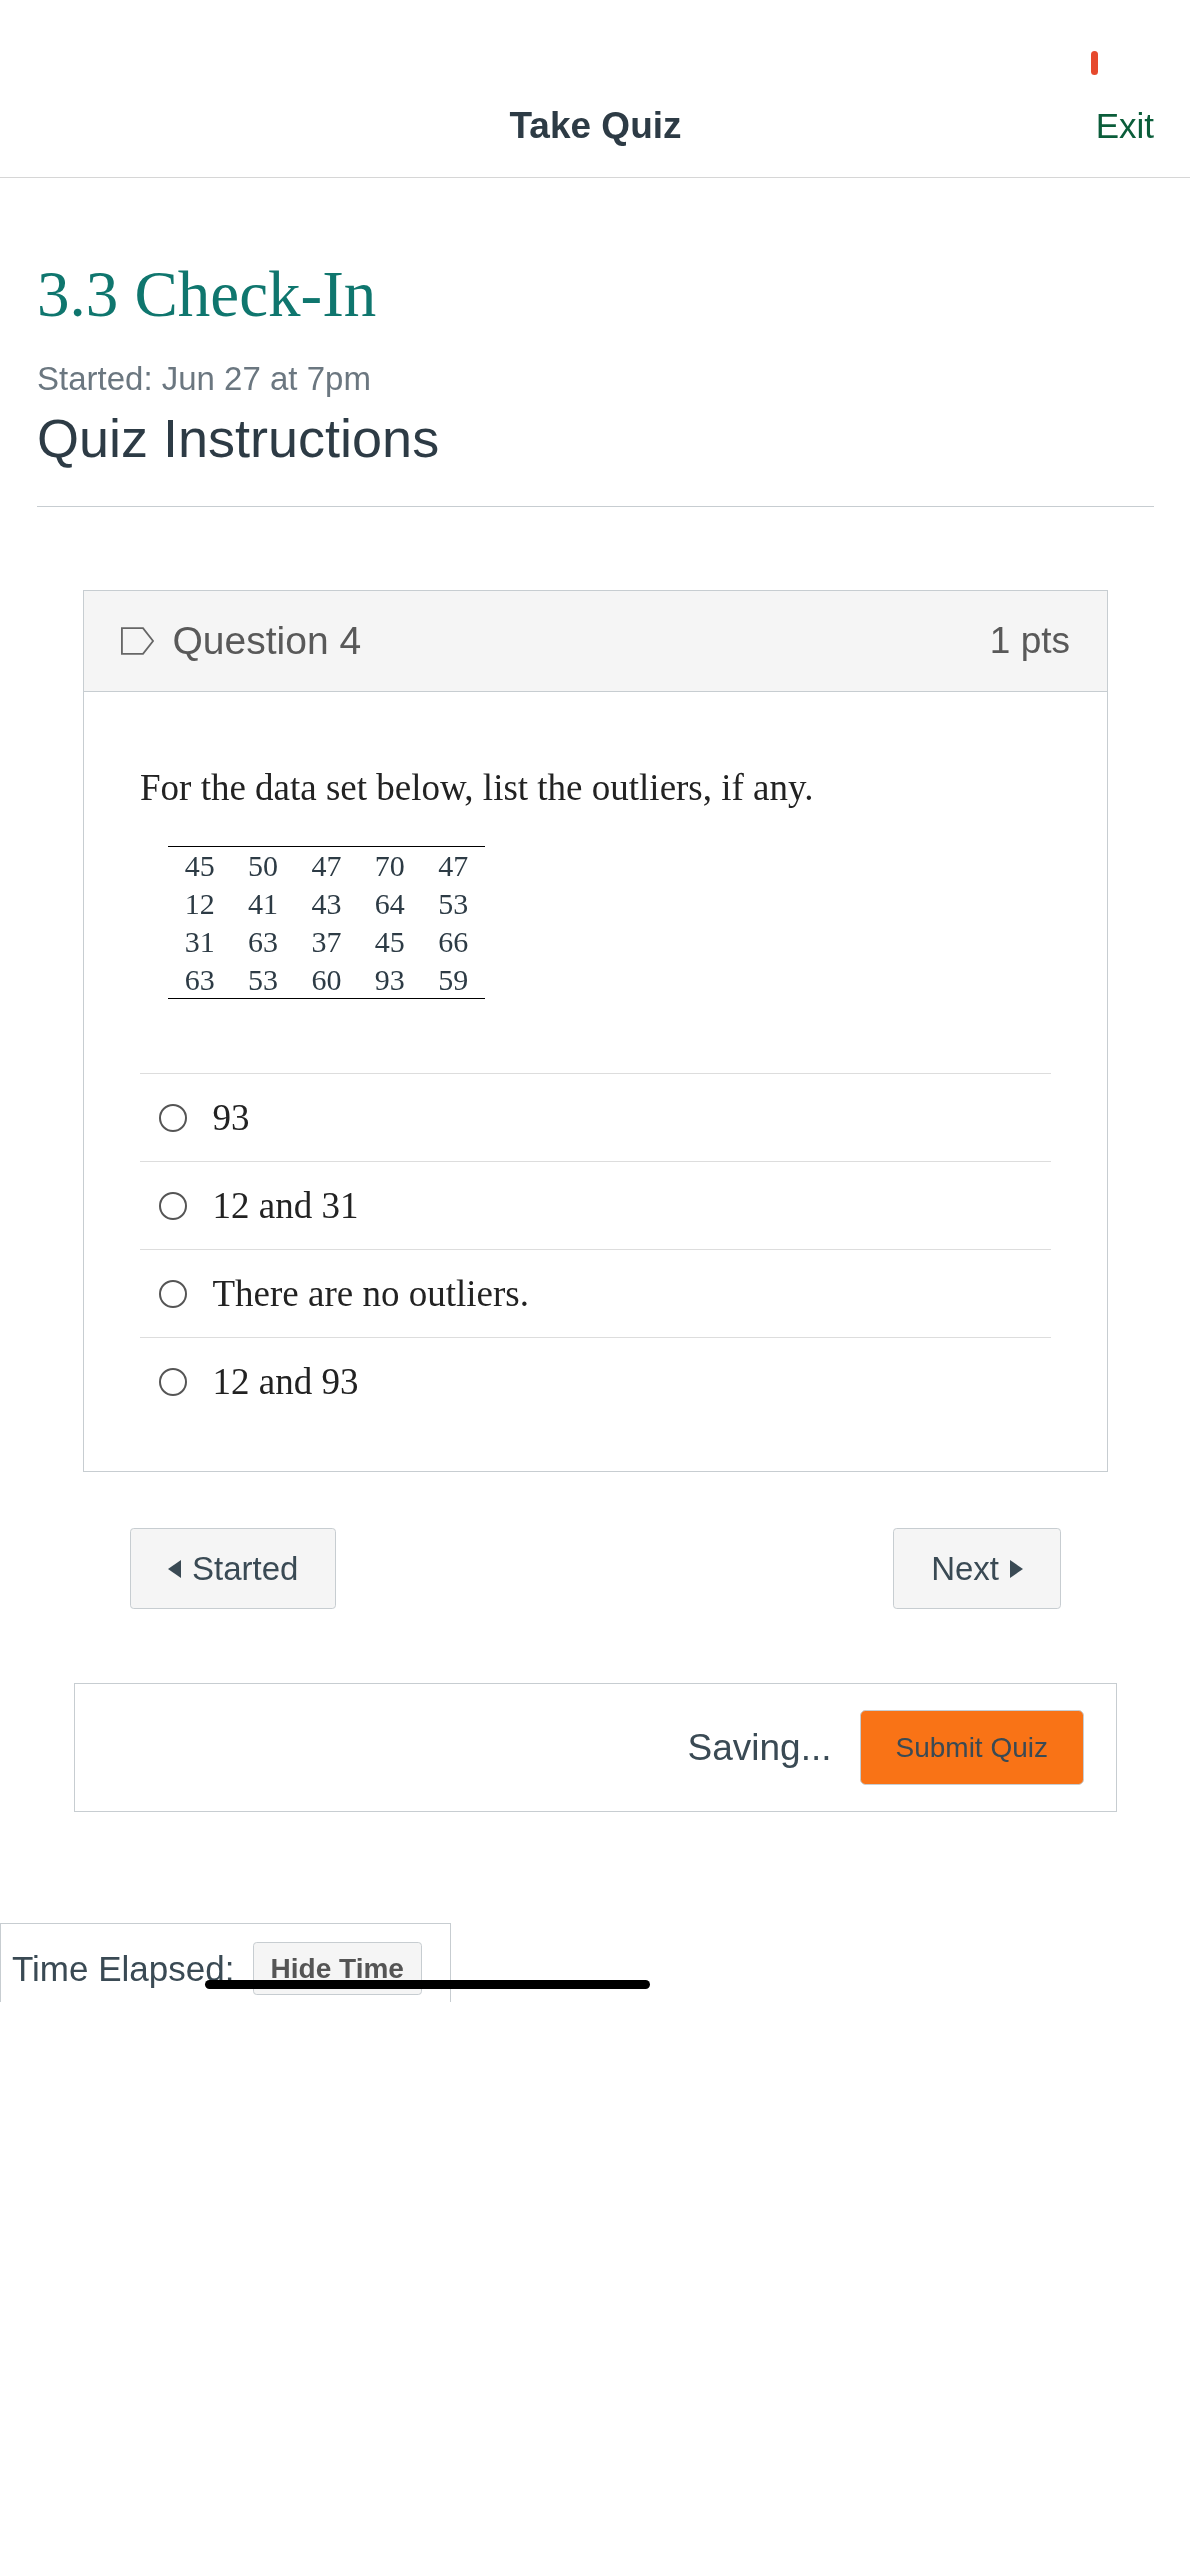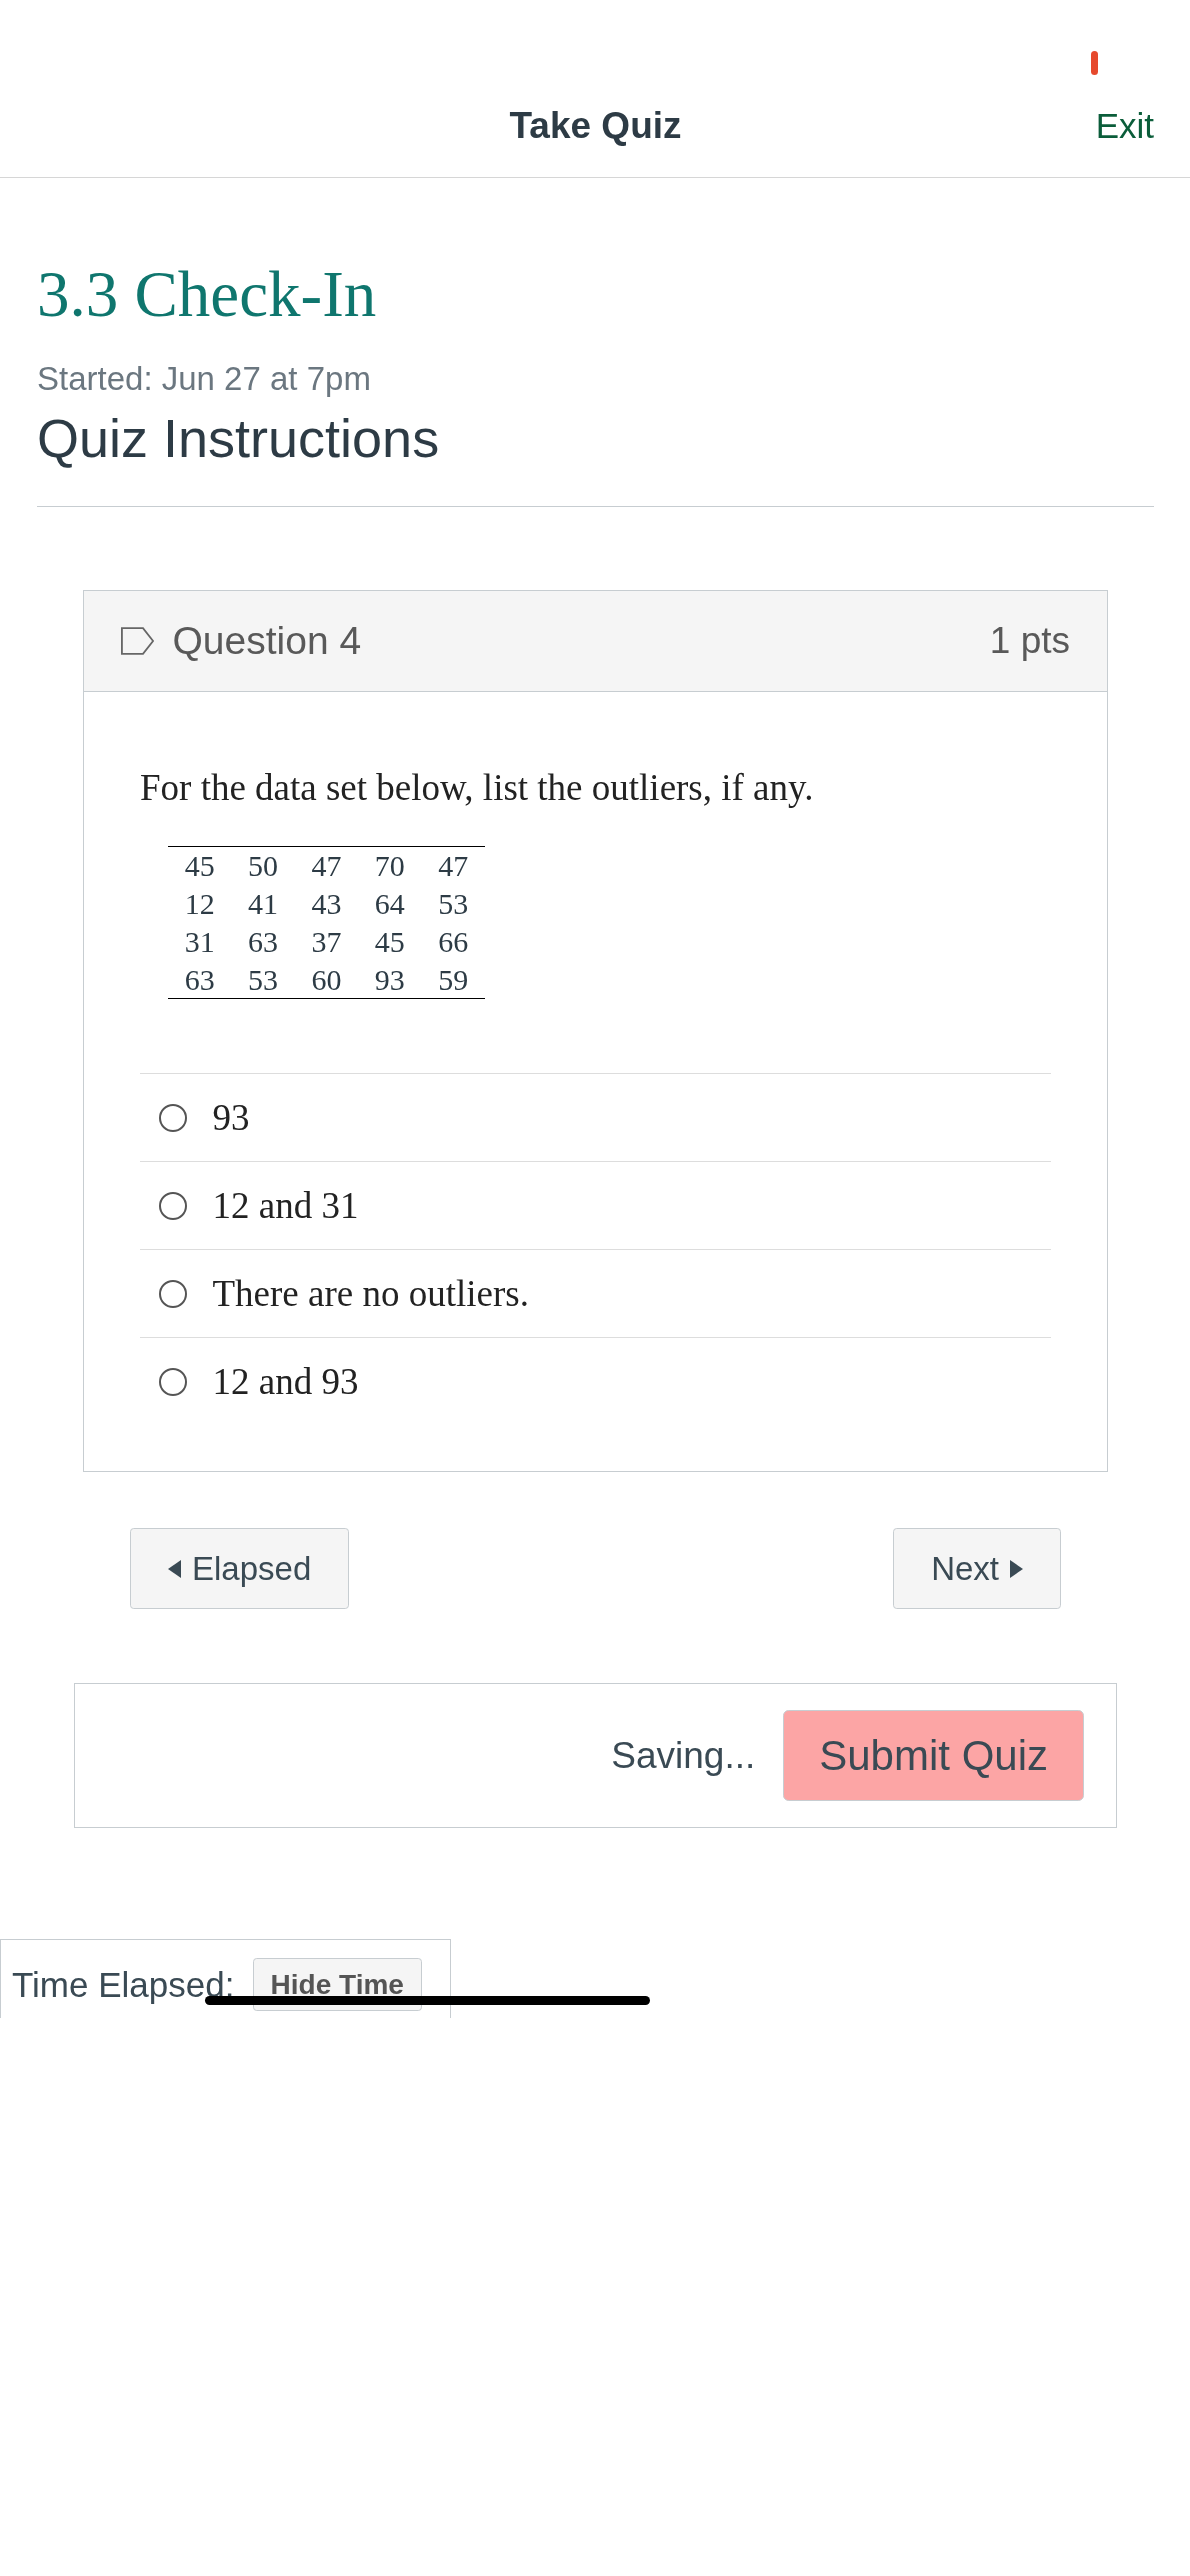--- a/index.html
+++ b/index.html
@@ -185,23 +185,23 @@
     justify-content: flex-end;
     align-items: center;
     gap: 28px;
   }
   .saving-text {
     font-size: 37px;
     color: #3a4a54;
   }
   .submit-btn {
     border: 1.9px solid #c7cdd1;
-    background: #fca5a5;
+    background: #f97316;
     padding: 20.4px 35px;
-    font-size: 42px;
+    font-size: 28px;
     color: #3a4a54;
     border-radius: 5.6px;
     cursor: pointer;
   }
   .time-panel {
     border: 1.9px solid #c7cdd1;
     border-bottom: none;
     display: inline-flex;
     align-items: center;
     padding: 18.5px 28px 7.4px 11px;
@@ -317,21 +317,21 @@
           <span class="radio-circle"></span>
           <span class="option-label">12 and 93</span>
         </div>
       </div>
     </div>
   </div>
 
   <div class="nav-buttons">
     <div class="nav-btn">
       <span class="tri-left"></span>
-      <span>Elapsed</span>
+      <span>Started</span>
     </div>
     <div class="nav-btn">
       <span>Next</span>
       <span class="tri-right"></span>
     </div>
   </div>
 
   <div class="submit-bar">
     <span class="saving-text">Saving...</span>
     <div class="submit-btn">Submit Quiz</div>

